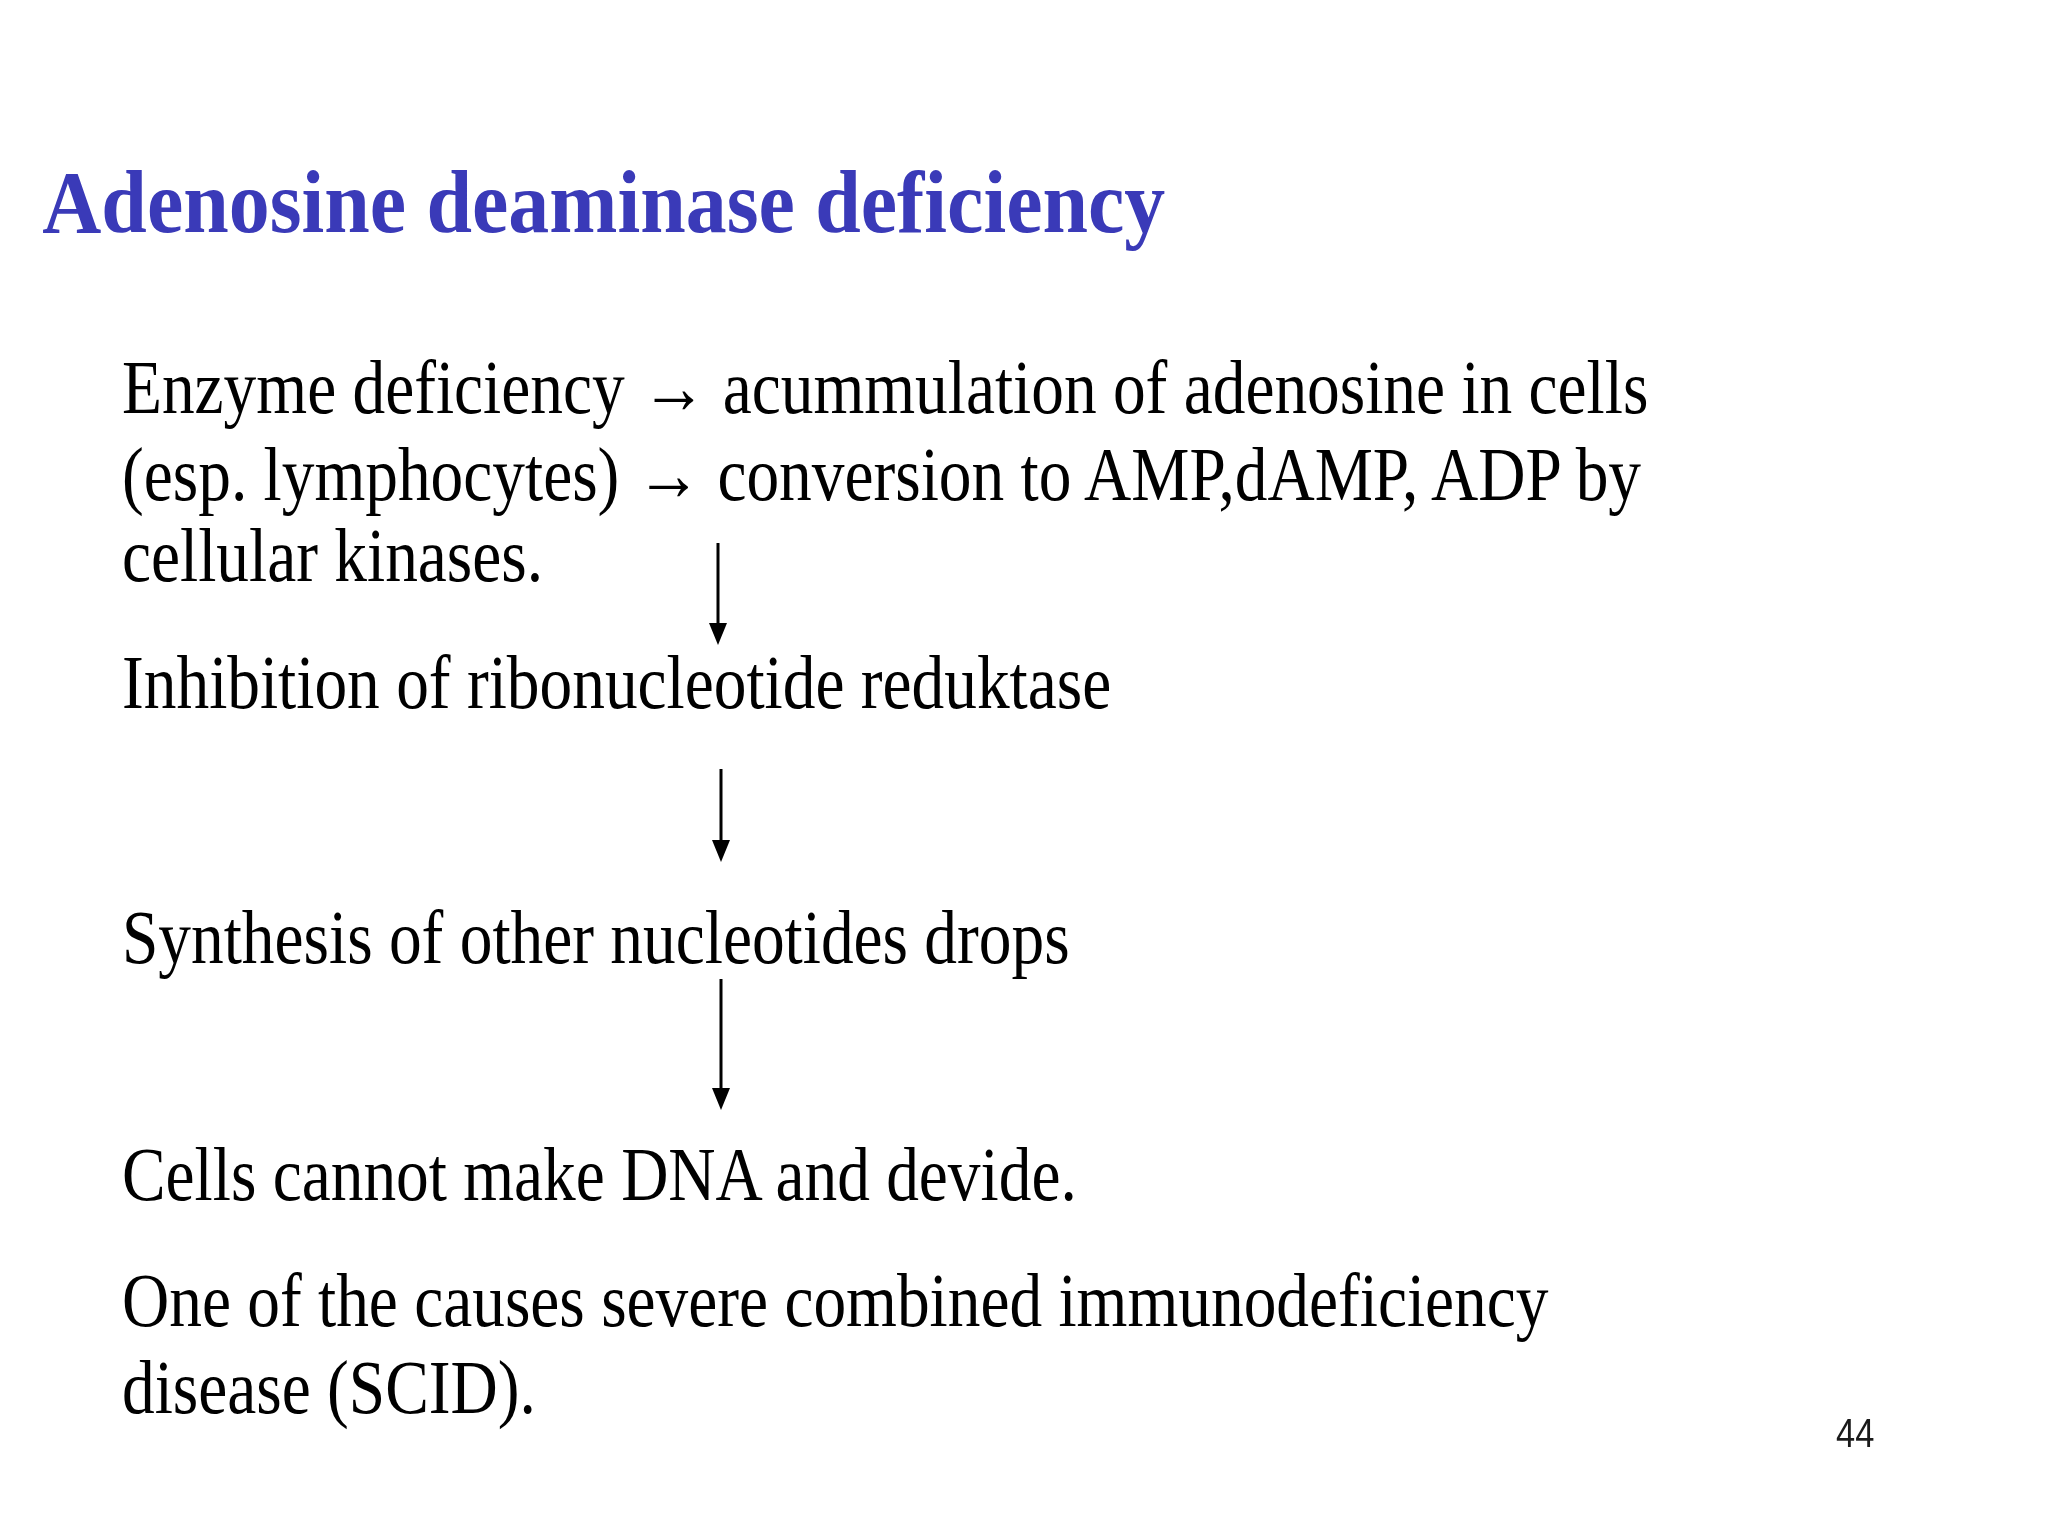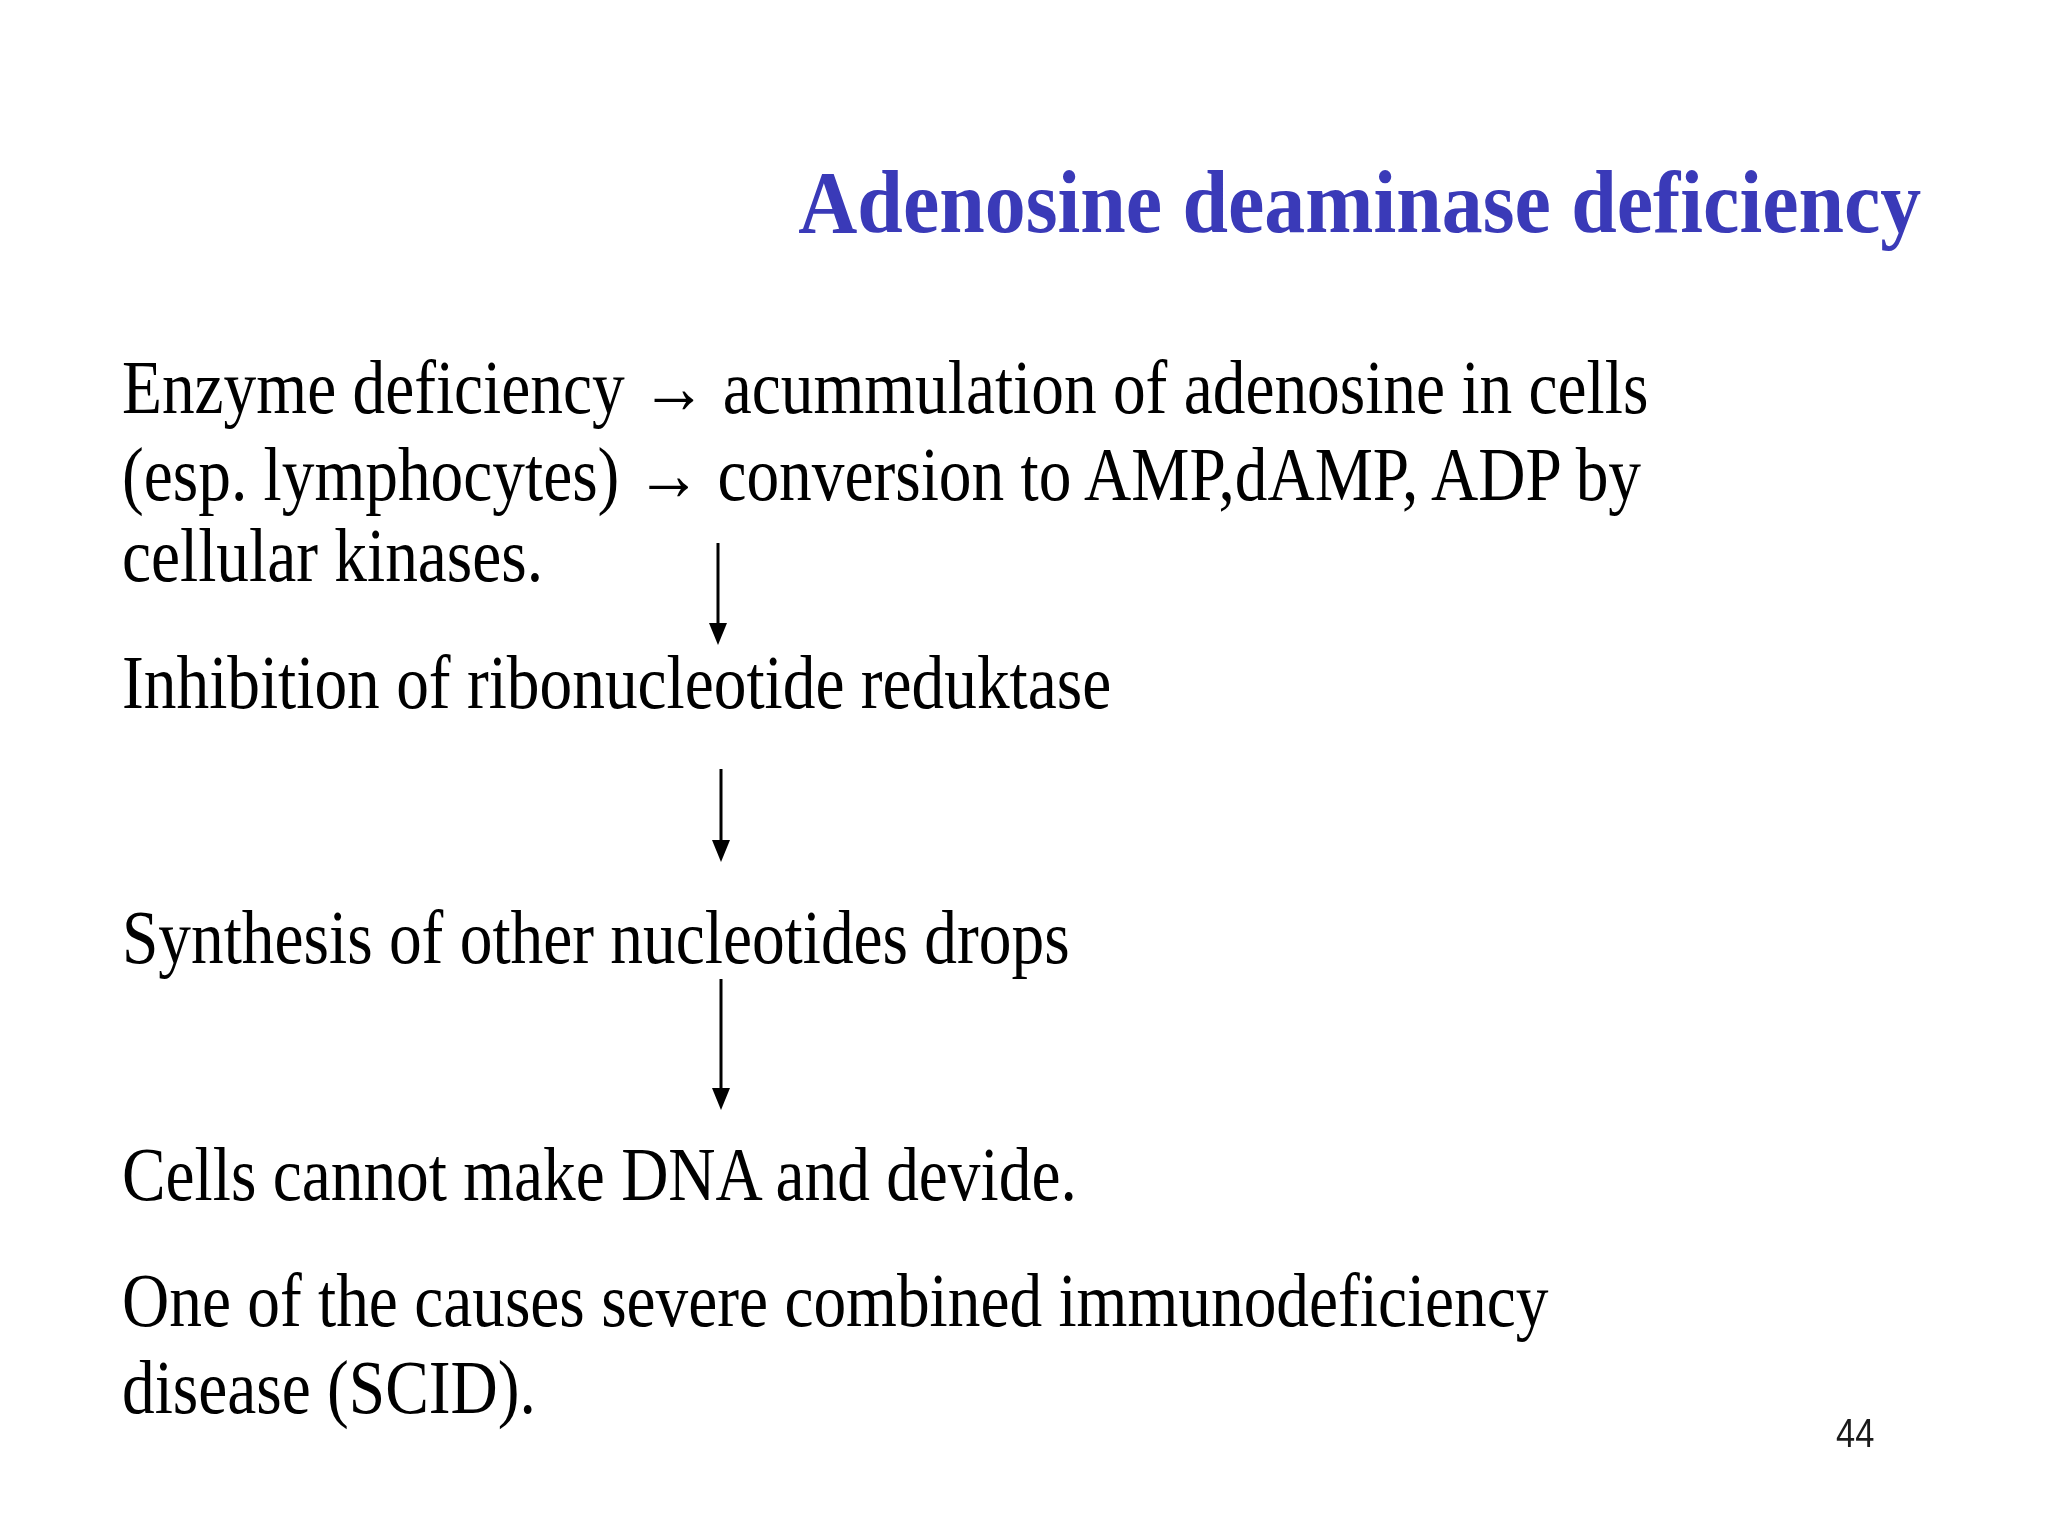--- a/index.html
+++ b/index.html
@@ -9,21 +9,21 @@
     height: 1536px;
     background: #ffffff;
     overflow: hidden;
     font-family: "Liberation Serif", serif;
   }
   .title-row {
     position: absolute;
     top: 159px;
     left: 0;
     right: 84px;
-    text-align: right;
+    text-align: left;
     font-weight: bold;
     font-size: 88px;
     line-height: 88px;
     color: #3a3ab8;
     white-space: nowrap;
   }
   .title-row .squeeze-c {
     display: inline-block;
     transform: scaleX(0.93);
     transform-origin: center top;

